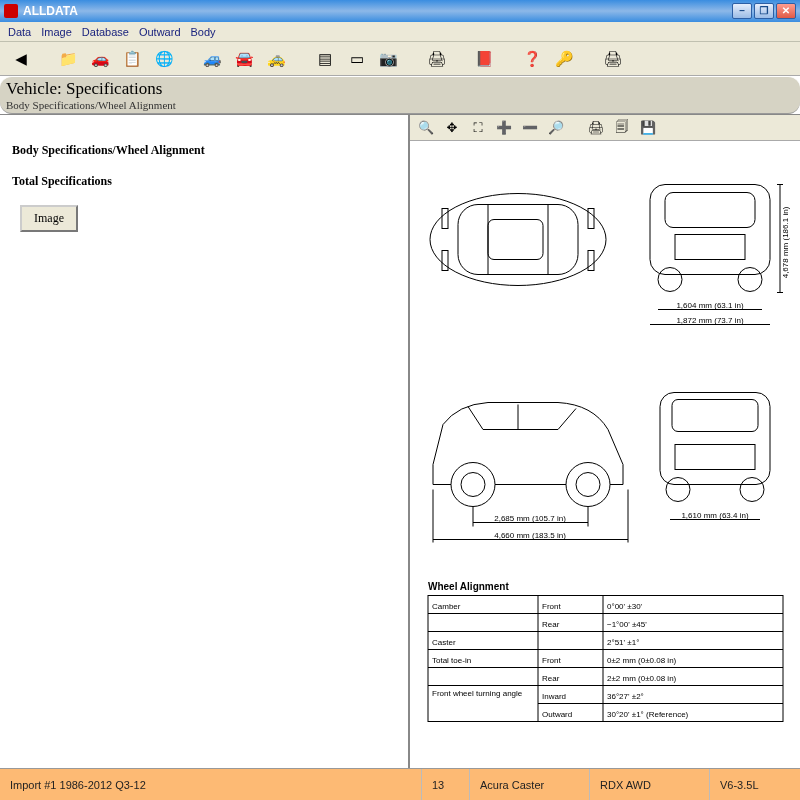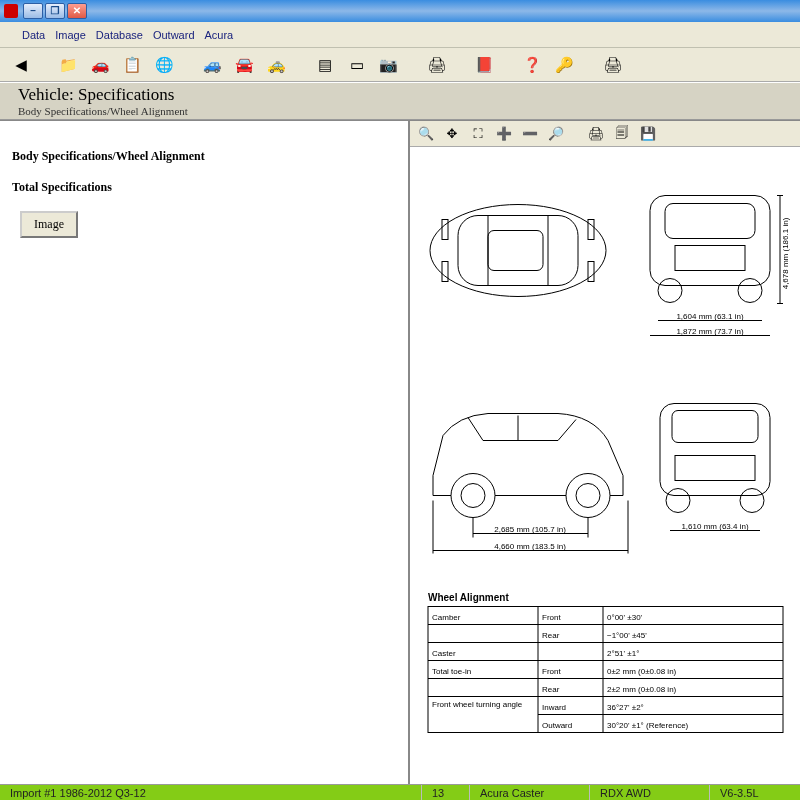--- a/index.html
+++ b/index.html
@@ -41,24 +41,24 @@
     font-size: 10px;
     text-align: center;
     line-height: 13px;
     cursor: pointer;
   }
   .winbtn.close { background: linear-gradient(to bottom,#ff9d8f,#e05a46); color:#fff; }
   
   .menubar {
     background: #ece9d8;
     border-bottom: 1px solid #c0c0b0;
-    height: 26px;
-    display: flex;
-    align-items: center;
-    padding: 0 22px;
+    height: 20px;
+    display: flex;
+    align-items: center;
+    padding: 0 8px;
     gap: 10px;
     color: #1a237e;
     font-size: 11px;
   }
   .menubar span { cursor: pointer; }
   
   .toolbar {
     background: #ece9d8;
     height: 34px;
     border-bottom: 1px solid #aaa;
@@ -72,21 +72,22 @@
     display: flex; align-items: center; justify-content: center;
     cursor: pointer;
     font-size: 15px;
   }
   .tsep { width: 10px; }
   
   .headerstrip {
     background: #d6d3c4;
     border-top: 1px solid #fff;
     border-bottom: 1px solid #999;
-    padding: 2px 18px;
+    padding: 2px 6px;
+    border-radius: 12px;
   }
   .headerstrip .h1 { font-size: 17px; font-family: "Times New Roman", serif; }
   .headerstrip .h2 { font-size: 11px; font-family: "Times New Roman", serif; color: #333; }
   
   .content {
     flex: 1;
     display: flex;
     border-top: 1px solid #888;
     min-height: 0;
   }
@@ -132,22 +133,22 @@
     cursor: pointer;
   }
   .diagram {
     flex: 1;
     overflow: hidden;
     position: relative;
   }
   .diagram svg { width: 100%; height: 100%; }
   
   .statusbar {
-    height: 16px;
-    background: #84cc16;
+    height: 32px;
+    background: #fdba74;
     border-top: 1px solid #999;
     display: flex;
     align-items: center;
     font-size: 11px;
     color: #222;
   }
   .statusbar .cell {
     border-right: 1px solid #bbb;
     padding: 0 10px;
     height: 100%;
@@ -157,33 +158,34 @@
   
   .dimtext { font: 8px Arial; fill:#000; }
   .tbltext { font: 8px Arial; fill:#000; }
   .tblhead { font: bold 10px Arial; fill:#000; }
 </style>
 </head>
 <body>
 
 <div class="titlebar">
   <div class="appicon"></div>
+  <div class="title">ALLDATA</div>
   <div class="winbtns">
     <div class="winbtn">–</div>
     <div class="winbtn">❐</div>
     <div class="winbtn close">✕</div>
   </div>
 </div>
 
 <div class="menubar">
   <span>Data</span>
   <span>Image</span>
   <span>Database</span>
   <span>Outward</span>
-  <span>Acura</span>
+  <span>Body</span>
 </div>
 
 <div class="toolbar">
   <div class="tbtn">◀</div>
   <div class="tsep"></div>
   <div class="tbtn">📁</div>
   <div class="tbtn">🚗</div>
   <div class="tbtn">📋</div>
   <div class="tbtn">🌐</div>
   <div class="tsep"></div>

